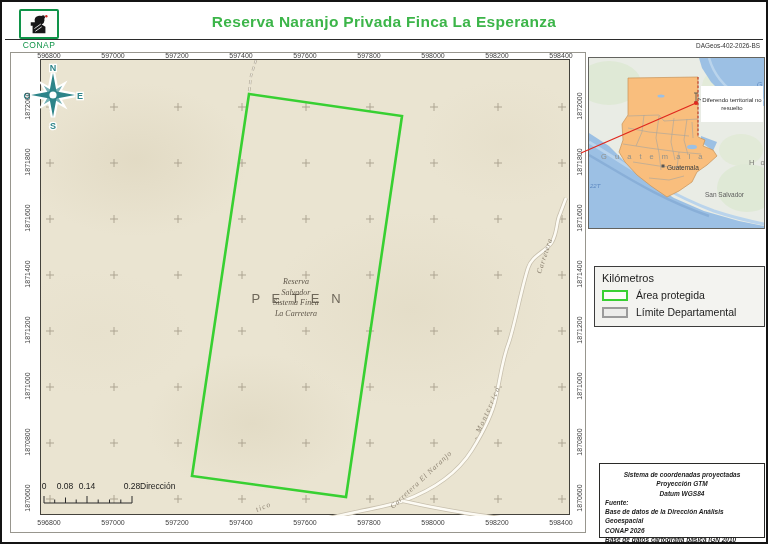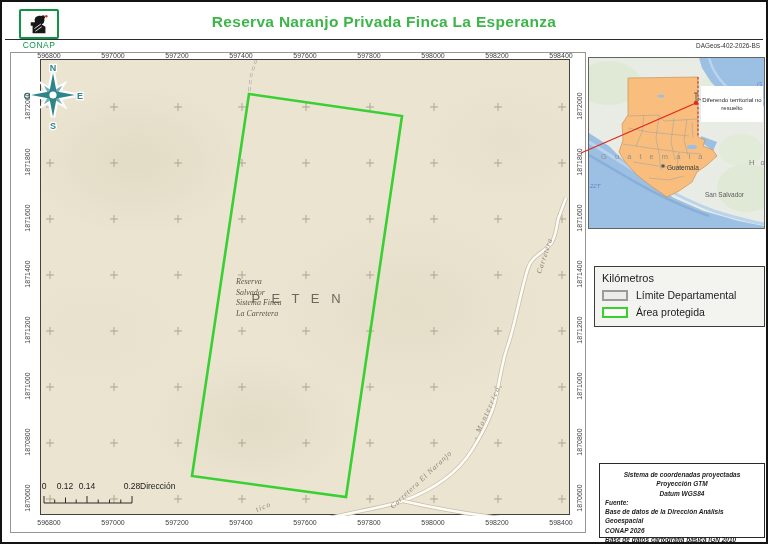--- a/index.html
+++ b/index.html
@@ -32,21 +32,21 @@
   .map-inner svg{position:absolute;left:0;top:0;}
 
   .coord{position:absolute;font-size:7px;color:#3f3f3f;white-space:nowrap;}
   .coord.h{transform:translateX(-50%);}
   .coord.v{transform:translate(-50%,-50%) rotate(-90deg);}
 
   
   .compass{position:absolute;left:21px;top:59px;width:62px;height:74px;}
 
   
-  .center-label{position:absolute;left:195px;top:217px;width:120px;
+  .center-label{position:absolute;left:195px;top:217px;width:120px;text-align:center;
                 font-family:"Liberation Serif",serif;font-style:italic;font-size:8px;
                 line-height:10.5px;color:#5e564a;}
   .department-label{position:absolute;left:172px;top:231px;width:170px;text-align:center;
                 font-family:Liberation Sans, sans-serif;font-size:13px;letter-spacing:4px;
                 color:rgba(92,85,73,.88);}
 
   
   .scalebar{position:absolute;left:0px;top:421px;width:180px;height:34px;font-size:8.5px;color:#1a1a1a;}
   .scalebar .num{position:absolute;top:0;transform:translateX(-50%);}
   .scalebar .unit{position:absolute;top:0;left:99px;}
@@ -137,21 +137,21 @@
         <div>Reserva</div>
         <div>Salvador</div>
         <div>Sistema Finca</div>
         <div>La Carretera</div>
       </div>
     <div class="department-label">P E T E N</div>
 
     <div class="scalebar">
       <div id="scaleNums">
           <span class="num" style="left: 3px;">0</span>
-          <span class="num" style="left: 24px;">0.12</span>
+          <span class="num" style="left: 24px;">0.08</span>
           <span class="num" style="left: 46px;">0.14</span>
           <span class="num" style="left: 91px;">0.28</span>
         </div>
       <span class="unit">Dirección</span>
       <svg width="100" height="14" viewBox="0 0 100 14">
         <path d="M3,10 H91 M3,3 V10 M46,3 V10 M91,3 V10 M24.5,4.5 V10
                  M13.7,6.5 V10 M35.2,6.5 V10 M57.2,6.5 V10 M68.5,6.5 V10 M79.8,6.5 V10" stroke="#2a2a2a" stroke-width="1" fill="none"></path>
       </svg>
     </div>
   </div>
@@ -223,26 +223,26 @@
       <text x="168" y="29" font-size="6.5" font-style="italic" fill="#5a86c0">G</text>
       <text x="166" y="53" font-size="5.5" font-style="italic" fill="#5a86c0">mu</text>
     </svg>
     <div class="callout">Diferendo territorial no resuelto</div>
   </div>
 
   <div class="legend">
     <div class="legend-title">Kilómetros</div>
     <div id="legendItems">
         <div class="legend-item">
+          <span class="swatch sw-protected"></span>
+          <span class="legend-label">Área protegida</span>
+        </div>
+        <div class="legend-item">
           <span class="swatch sw-departmental"></span>
           <span class="legend-label">Límite Departamental</span>
-        </div>
-        <div class="legend-item">
-          <span class="swatch sw-protected"></span>
-          <span class="legend-label">Área protegida</span>
         </div>
       </div>
   </div>
 
   <div class="credits" id="creditsBox">
       <div class="credit-center">Sistema de coordenadas proyectadas</div>
       <div class="credit-center">Proyección GTM</div>
       <div class="credit-center">Datum WGS84</div>
       <div class="credit-left">Fuente:</div>
       <div class="credit-left">Base de datos de la Dirección Análisis Geoespacial</div>

